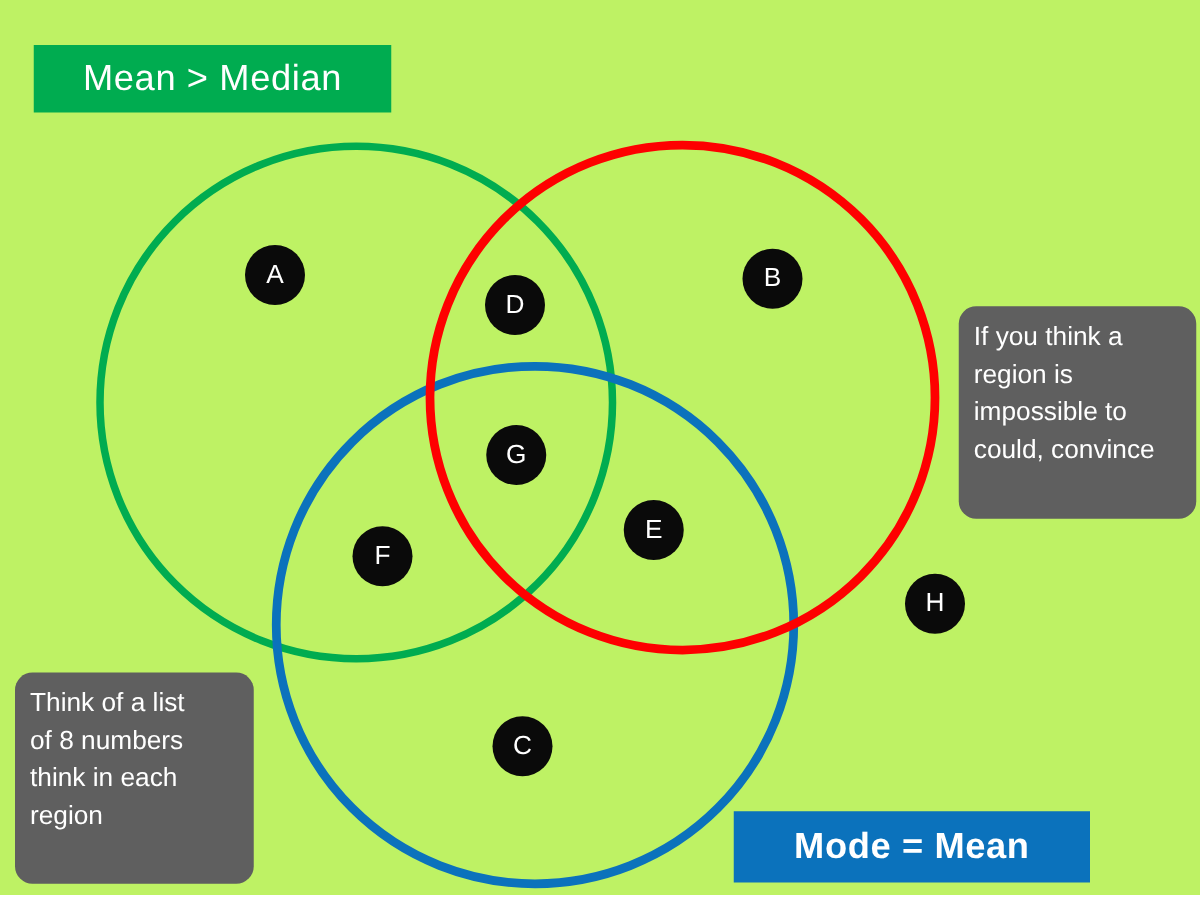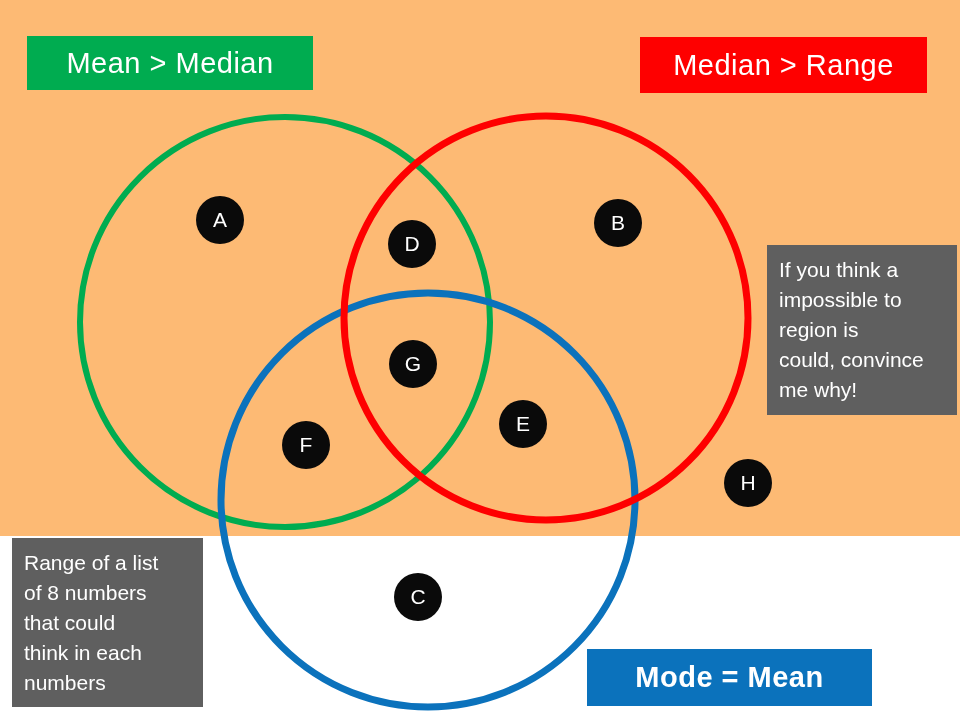--- a/index.html
+++ b/index.html
@@ -3,21 +3,21 @@
 <meta charset="utf-8">
 <style>
   html,body{margin:0;padding:0;}
   body{
     width:960px;height:720px;
     background:#ffffff;
     font-family:"Liberation Sans", sans-serif;
     overflow:hidden;
   }
   .slide{
-    position:relative;width:960px;height:536px;background:#fdba74;
+    position:relative;width:960px;height:716px;background:#bef264;
   }
   #venn-svg{position:absolute;left:0;top:0;}
   .tbox{
     position:absolute;
     display:flex;align-items:center;justify-content:center;
     color:var(--label_text);
     font-size:29px;
     letter-spacing:0.5px;
     box-sizing:border-box;
     white-space:nowrap;
@@ -26,20 +26,21 @@
   .tbox-red{left:640px;top:37px;width:287px;height:56px;background:var(--red);}
   .tbox-blue{left:587px;top:649px;width:285px;height:57px;background:var(--blue);font-weight:bold;}
   .note{
     position:absolute;
     background:var(--note_bg);
     color:var(--label_text);
     font-size:21px;
     line-height:30px;
     padding:10px 12px;
     box-sizing:border-box;
+    border-radius:14px;
   }
   .note div{white-space:nowrap;}
   .note-right{left:767px;top:245px;width:190px;height:170px;}
   .note-left{left:12px;top:538px;width:191px;height:169px;}
   .dot{
     position:absolute;
     border-radius:50%;
     background:var(--dot);
     color:#ffffff;
     display:flex;align-items:center;justify-content:center;
@@ -52,38 +53,35 @@
 <div class="slide">
 
   <svg id="venn-svg" width="960" height="720">
       <circle cx="285" cy="322" r="205" fill="none" stroke="#00AC50" stroke-width="6"></circle>
       <circle cx="428" cy="500" r="207" fill="none" stroke="#0B72BC" stroke-width="7"></circle>
       <circle cx="546" cy="318" r="202" fill="none" stroke="#FE0000" stroke-width="7"></circle>
     </svg>
 
   <div class="tbox tbox-green">Mean &gt; Median</div>
 
-  <div class="tbox tbox-red">Median &gt; Range</div>
 
   <div class="tbox tbox-blue">Mode = Mean</div>
 
   <div class="note note-right">
       <div>If you think a</div>
+      <div>region is</div>
       <div>impossible to</div>
-      <div>region is</div>
       <div>could, convince</div>
-      <div>me why!</div>
     </div>
 
   <div class="note note-left">
-      <div>Range of a list</div>
+      <div>Think of a list</div>
       <div>of 8 numbers</div>
-      <div>that could</div>
       <div>think in each</div>
-      <div>numbers</div>
+      <div>region</div>
     </div>
 
   <div id="dots-layer">
       <div class="dot" style="left: 196px; top: 196px; width: 48px; height: 48px;">A</div>
       <div class="dot" style="left: 594px; top: 199px; width: 48px; height: 48px;">B</div>
       <div class="dot" style="left: 394px; top: 573px; width: 48px; height: 48px;">C</div>
       <div class="dot" style="left: 388px; top: 220px; width: 48px; height: 48px;">D</div>
       <div class="dot" style="left: 499px; top: 400px; width: 48px; height: 48px;">E</div>
       <div class="dot" style="left: 282px; top: 421px; width: 48px; height: 48px;">F</div>
       <div class="dot" style="left: 389px; top: 340px; width: 48px; height: 48px;">G</div>

